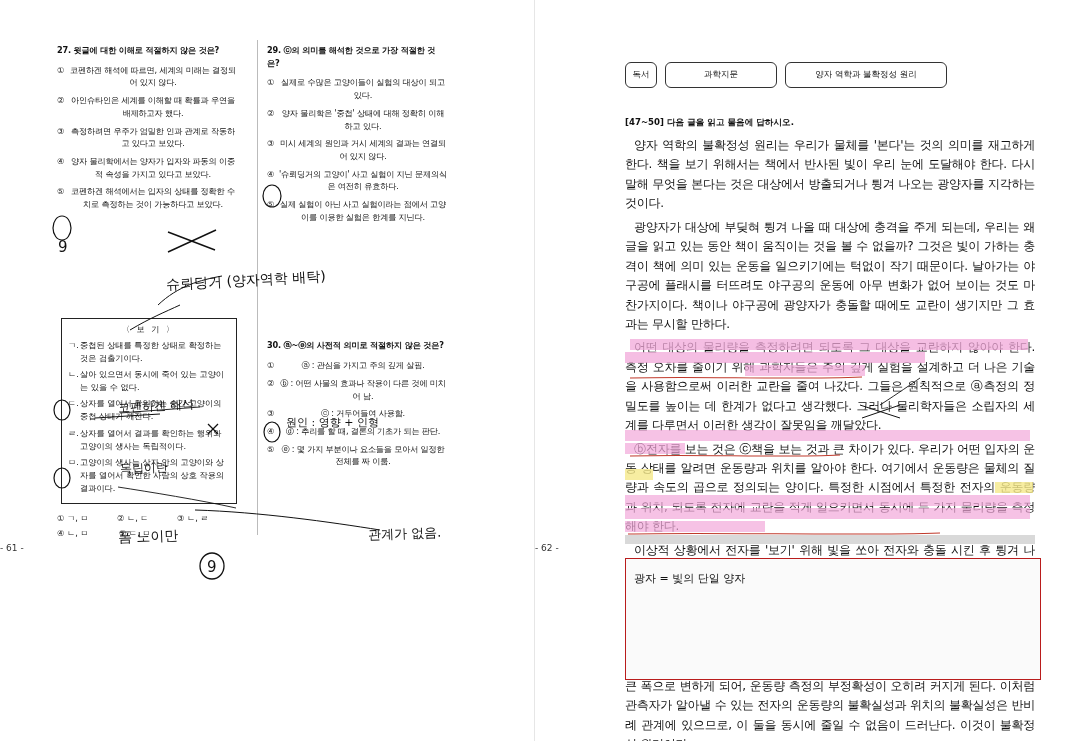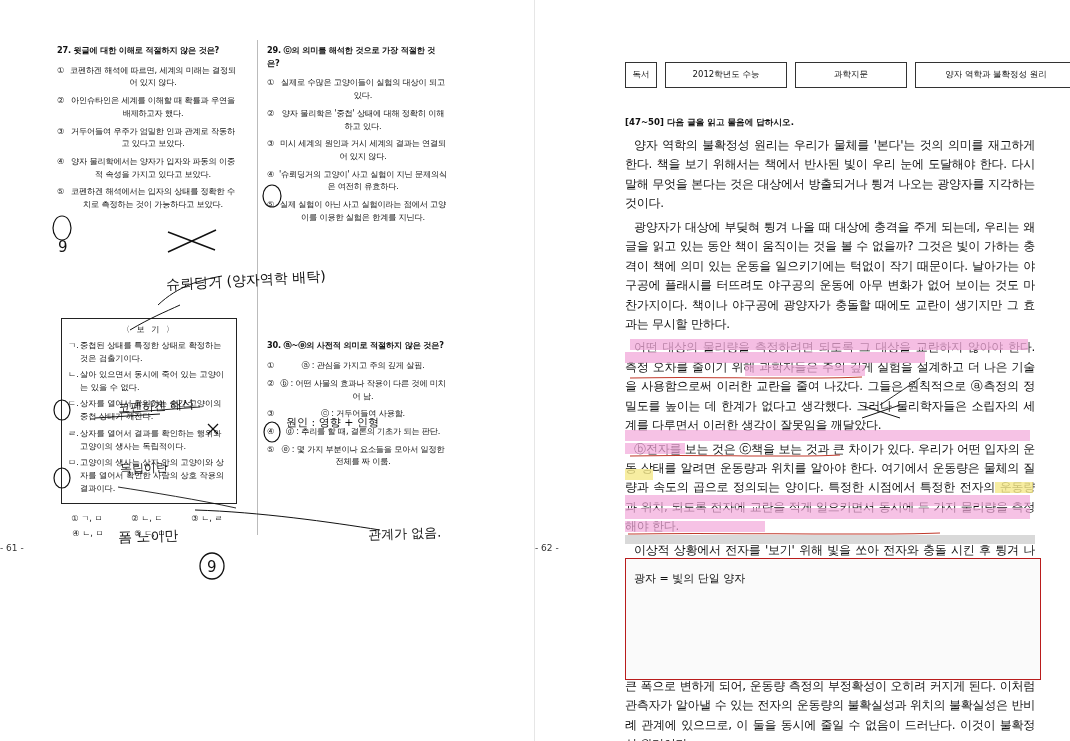--- a/index.html
+++ b/index.html
@@ -29,27 +29,27 @@
   .choice .mk{width:12px;flex:0 0 12px;}
   .choice .tx{flex:1;text-align:center;}
   .blk{margin-bottom:16px;}
 
   .boxgi{border:1px solid #222;padding:4px 6px 5px 6px;margin:5px 0 8px 4px;font-size:8.2px;line-height:1.6;}
   .boxgi .bt{text-align:center;margin-bottom:3px;letter-spacing:2px;}
   .gi-item{display:flex;margin-bottom:3px;}
   .gi-item .mk{width:12px;flex:0 0 12px;}
 
   .ansrow{display:flex;font-size:8.2px;margin-top:2px;}
-  .ansrow .cell{width:62px;text-align:center;}
+  .ansrow .cell{width:62px;}
 
   .pagenum{position:absolute;bottom:22px;width:100%;text-align:left;font-size:9px;color:#333;}
 
   
   .tagbar{position:absolute;left:625px;top:62px;display:flex;gap:8px;align-items:center;}
-  .tag{border:1px solid #333;border-radius:0;padding:6px 10px;font-size:8.5px;text-align:center;background:#fff;}
+  .tag{border:1px solid #333;border-radius:6px;padding:6px 10px;font-size:8.5px;text-align:center;background:#fff;}
   .tag.t1{width:22px;padding:6px 4px;}
   .tag.t2{width:100px;}
   .tag.t3{width:90px;}
   .tag.t4{width:140px;}
 
   .r-head{position:absolute;left:625px;top:117px;font-size:8.6px;font-weight:bold;}
   .r-body{position:absolute;left:625px;top:136px;width:410px;font-size:12px;line-height:1.62;text-align:justify;letter-spacing:-0.25px;}
   .r-body p{margin:0 0 4px 0;text-indent:9px;}
 
   .rulebox{position:absolute;left:625px;top:535px;width:410px;height:9px;background:#d9d9d9;}
@@ -75,21 +75,21 @@
       <div class="choice">
         <span class="mk">①</span>
         <span class="tx">코펜하겐 해석에 따르면, 세계의 미래는 결정되어 있지 않다.</span>
       </div>
       <div class="choice">
         <span class="mk">②</span>
         <span class="tx">아인슈타인은 세계를 이해할 때 확률과 우연을 배제하고자 했다.</span>
       </div>
       <div class="choice">
         <span class="mk">③</span>
-        <span class="tx">거두어들여 우주가 엄밀한 인과 관계로 작동하고 있다고 보았다.</span>
+        <span class="tx">측정하려면 우주가 엄밀한 인과 관계로 작동하고 있다고 보았다.</span>
       </div>
       <div class="choice">
         <span class="mk">④</span>
         <span class="tx">양자 물리학에서는 양자가 입자와 파동의 이중적 속성을 가지고 있다고 보았다.</span>
       </div>
       <div class="choice">
         <span class="mk">⑤</span>
         <span class="tx">코펜하겐 해석에서는 입자의 상태를 정확한 수치로 측정하는 것이 가능하다고 보았다.</span>
       </div>
     </div>
@@ -194,21 +194,20 @@
 </div>
 
 <div class="spine"></div>
 
 <div class="page page-right">
   <div class="pagenum">- 62 -</div>
 </div>
 
 <div class="tagbar">
   <div class="tag t1">독서</div>
-  <div class="tag t2">2012학년도 수능</div>
   <div class="tag t3">과학지문</div>
   <div class="tag t4">양자 역학과 불확정성 원리</div>
 </div>
 
 <div class="r-head">[47~50] 다음 글을 읽고 물음에 답하시오.</div>
 
 <div class="r-body">
   <p>양자 역학의 불확정성 원리는 우리가 물체를 '본다'는 것의 의미를 재고하게 한다. 책을 보기 위해서는 책에서 반사된 빛이 우리 눈에 도달해야 한다. 다시 말해 무엇을 본다는 것은 대상에서 방출되거나 튕겨 나오는 광양자를 지각하는 것이다.</p>
   <p>광양자가 대상에 부딪혀 튕겨 나올 때 대상에 충격을 주게 되는데, 우리는 왜 글을 읽고 있는 동안 책이 움직이는 것을 볼 수 없을까? 그것은 빛이 가하는 충격이 책에 의미 있는 운동을 일으키기에는 턱없이 작기 때문이다. 날아가는 야구공에 플래시를 터뜨려도 야구공의 운동에 아무 변화가 없어 보이는 것도 마찬가지이다. 책이나 야구공에 광양자가 충돌할 때에도 교란이 생기지만 그 효과는 무시할 만하다.</p>
   <p>어떤 대상의 물리량을 측정하려면 되도록 그 대상을 교란하지 않아야 한다. 측정 오차를 줄이기 위해 과학자들은 주의 깊게 실험을 설계하고 더 나은 기술을 사용함으로써 이러한 교란을 줄여 나갔다. 그들은 원칙적으로 ⓐ측정의 정밀도를 높이는 데 한계가 없다고 생각했다. 그러나 물리학자들은 소립자의 세계를 다루면서 이러한 생각이 잘못임을 깨달았다.</p>

